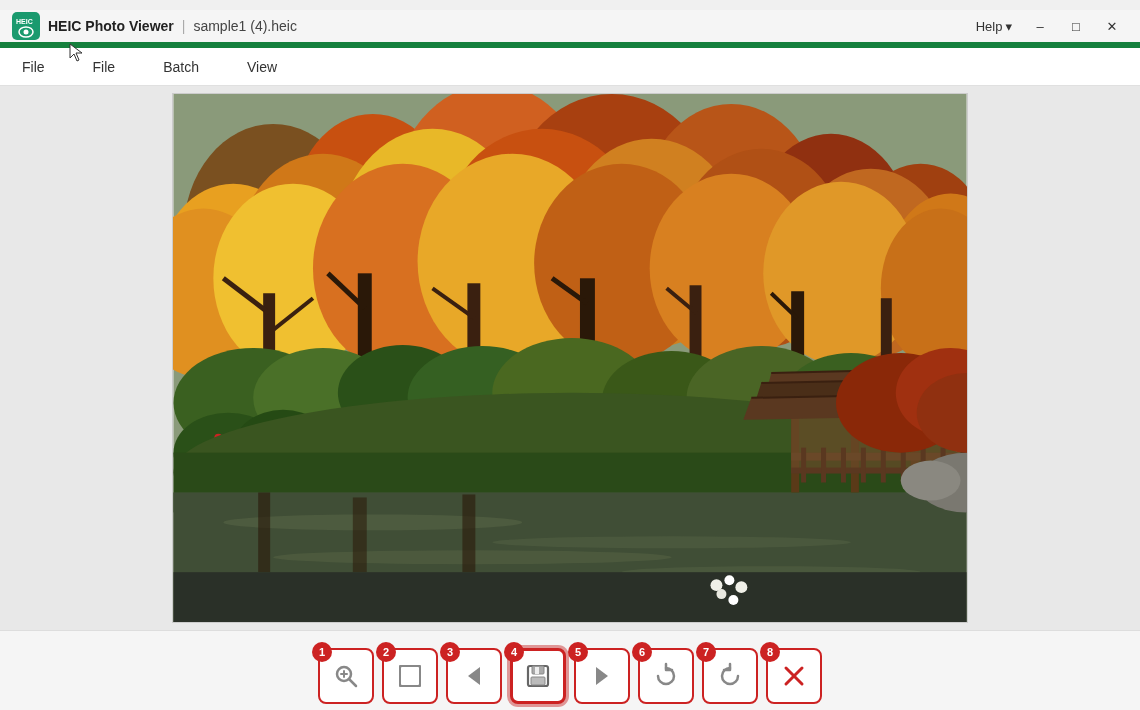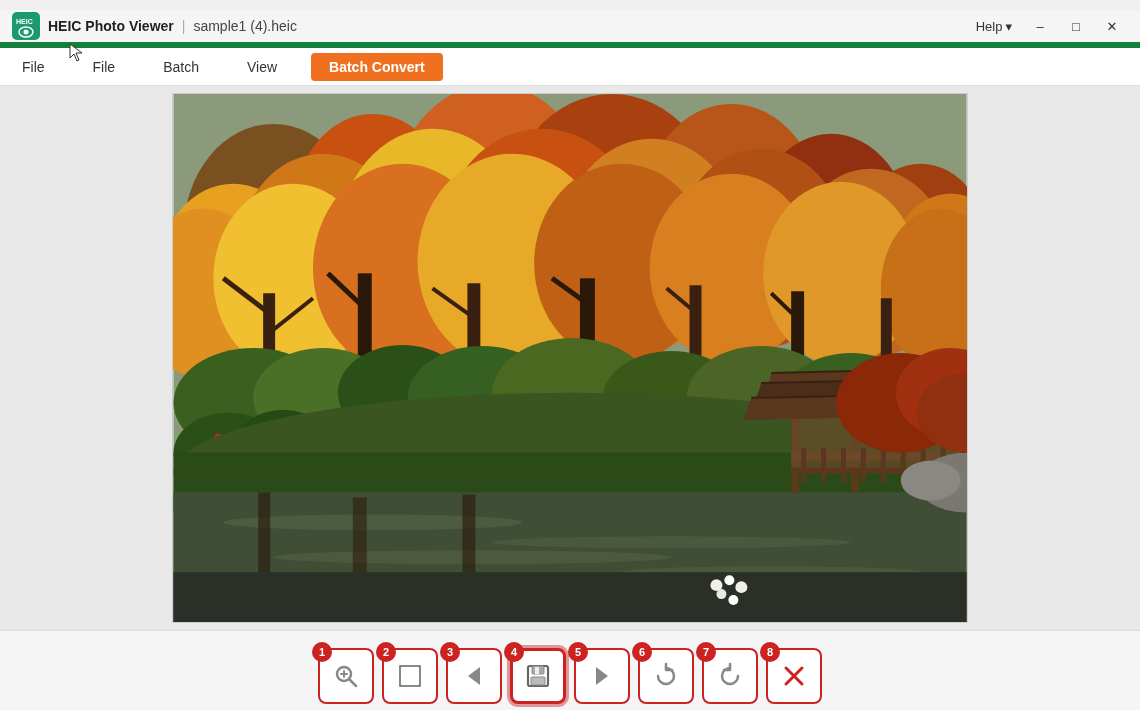--- a/index.html
+++ b/index.html
@@ -229,21 +229,20 @@
     <button class="win-btn">□</button>
     <button class="win-btn" id="close-btn">✕</button>
   </div>
 </div>
 
 <div id="menubar">
   <button class="menu-item">File</button>
   <button class="menu-item">File</button>
   <button class="menu-item">Batch</button>
   <button class="menu-item">View</button>
-  <button class="menu-item-batch">Batch Convert</button>
 </div>
 
 <div id="main-content">
   <div id="image-container">
     
     <svg id="scene-svg" viewBox="0 0 796 530" xmlns="http://www.w3.org/2000/svg">
 
       <rect width="796" height="530" fill="#8a9a7a"></rect>
 
       <ellipse cx="100" cy="140" rx="90" ry="110" fill="#7a5020"></ellipse>

